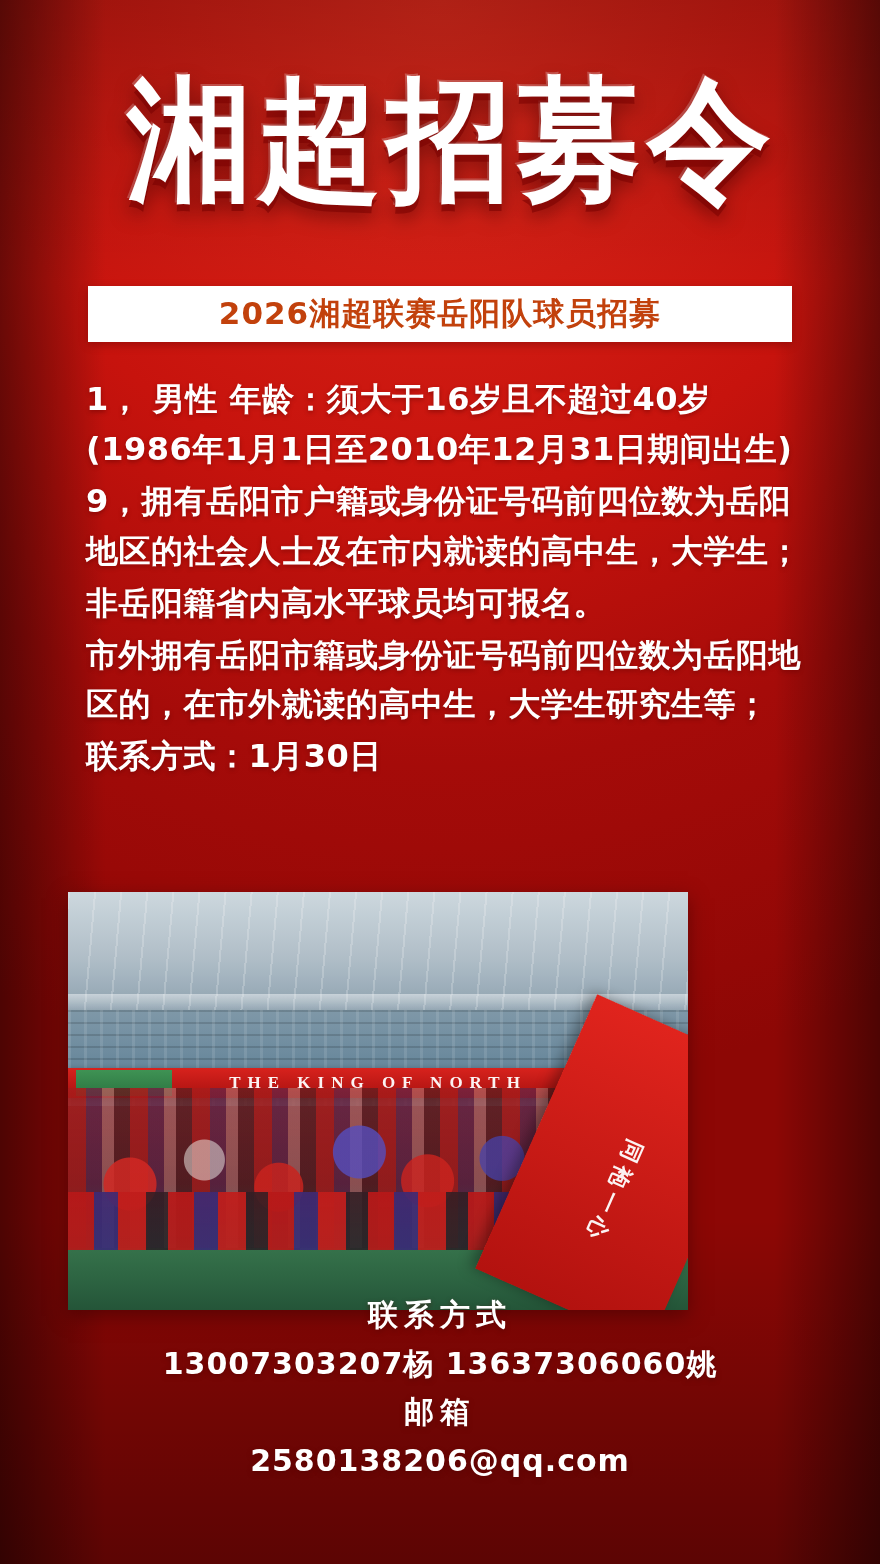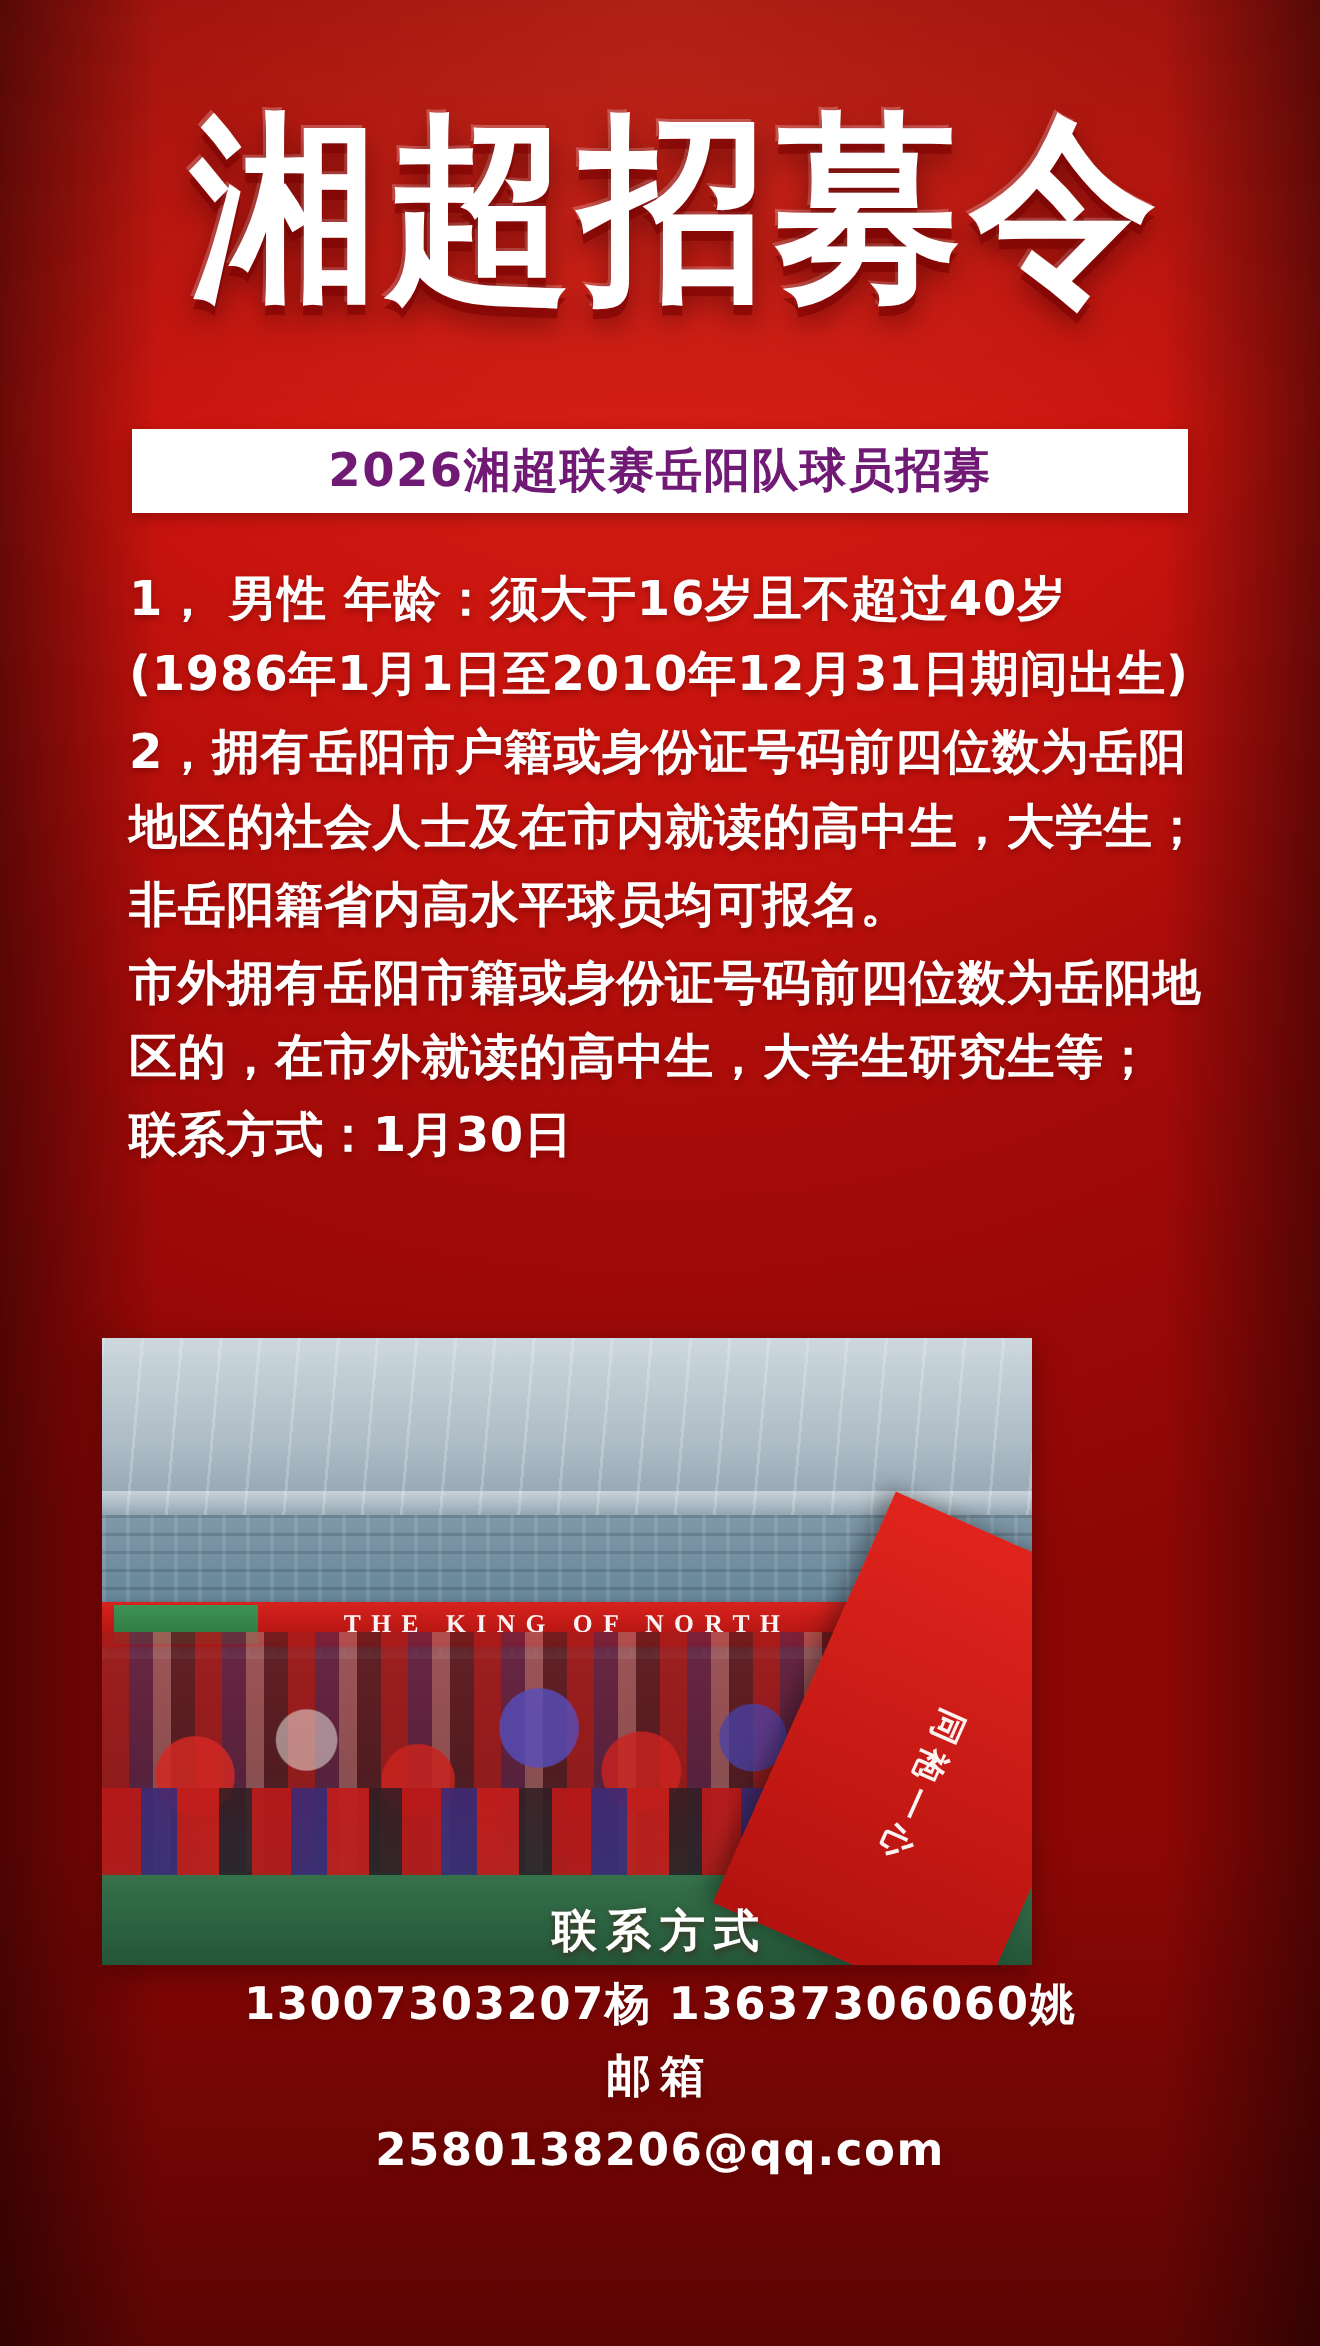--- a/index.html
+++ b/index.html
@@ -70,21 +70,21 @@
     background: #ffffff;
     display: flex;
     align-items: center;
     justify-content: center;
     box-shadow: 0 3px 8px rgba(80,0,0,0.35);
   }
   .subtitle-text {
     font-family: "DejaVu Sans", "Liberation Sans", sans-serif;
     font-size: 31px;
     font-weight: 700;
-    color: #701a75;
+    color: #c2410c;
     letter-spacing: 1px;
     white-space: nowrap;
   }
 
   
   .body-text {
     position: absolute;
     top: 375px;
     left: 86px;
     width: 716px;
@@ -233,21 +233,21 @@
     left: 8px;
     width: 96px;
     height: 26px;
     background: linear-gradient(180deg, #2e9f5a, #1d7f46);
     opacity: 0.9;
   }
 
   
   .contact {
     position: absolute;
-    top: 1264px;
+    top: 1291px;
     left: 0;
     width: 100%;
     text-align: center;
     font-family: "DejaVu Sans", "Liberation Sans", sans-serif;
     color: #ffffff;
     text-shadow: 0 2px 5px rgba(80,0,0,0.5);
   }
   .contact .line {
     font-size: 30px;
     font-weight: 700;
@@ -267,21 +267,21 @@
     <div class="title-wrap">
       <div class="main-title">湘超招募令</div>
     </div>
 
     <div class="subtitle-bar">
       <div class="subtitle-text">2026湘超联赛岳阳队球员招募</div>
     </div>
 
     <div class="body-text">
       <p>1， 男性 年龄：须大于16岁且不超过40岁(1986年1月1日至2010年12月31日期间出生)</p>
-      <p>2，拥有岳阳市户籍或身份证号码前四位数为岳阳地区的社会人士及在市内就读的高中生，大学生；</p>
+      <p>9，拥有岳阳市户籍或身份证号码前四位数为岳阳地区的社会人士及在市内就读的高中生，大学生；</p>
       <p>非岳阳籍省内高水平球员均可报名。</p>
       <p>市外拥有岳阳市籍或身份证号码前四位数为岳阳地区的，在市外就读的高中生，大学生研究生等；</p>
       <p>联系方式：1月30日</p>
     </div>
 
     <div class="photo-frame">
       <div class="photo">
         <div class="roof"></div>
         <div class="seats"></div>
         <div class="banner">

